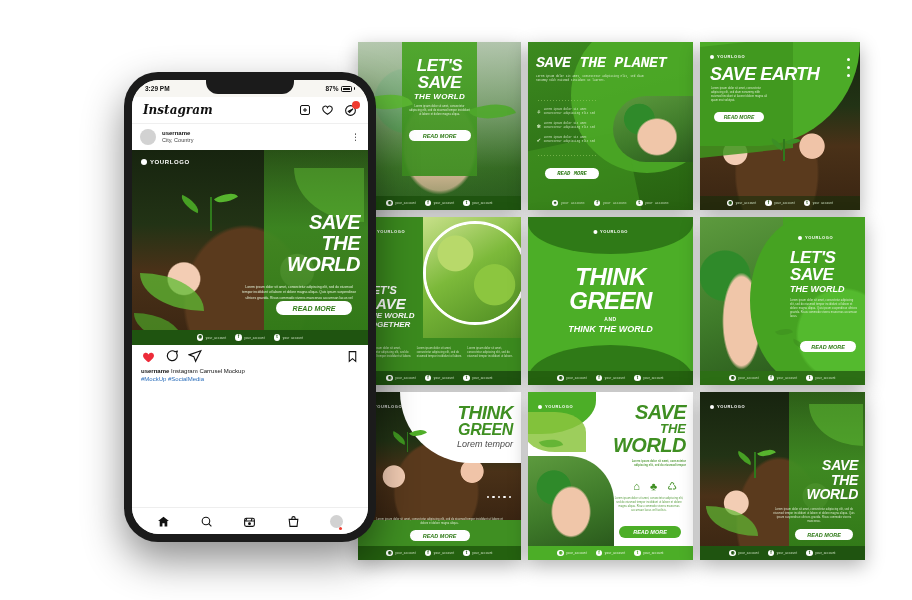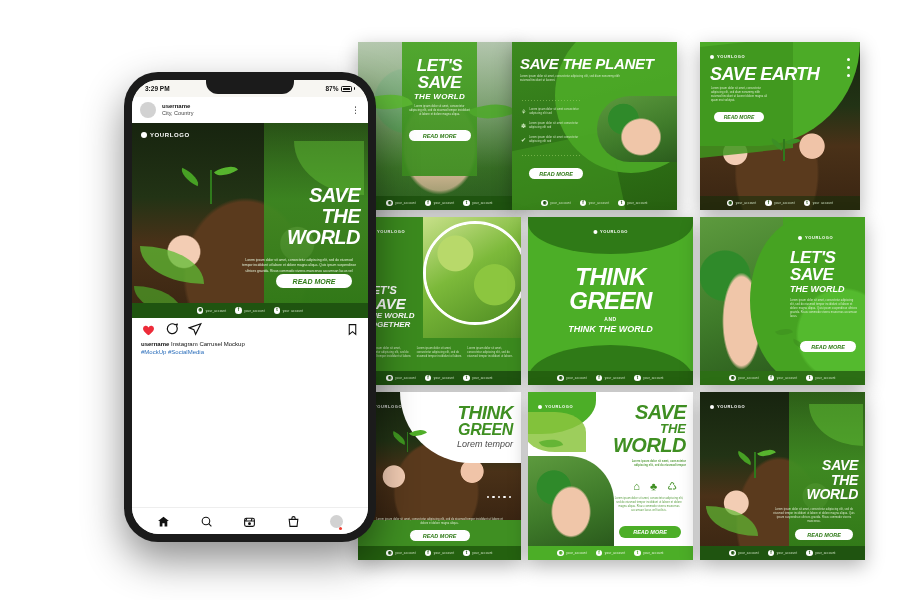--- a/index.html
+++ b/index.html
@@ -115,21 +115,21 @@
           <span class="ic">f</span>
           <span class="hd">your_account</span>
         </div>
       <div class="s">
           <span class="ic">t</span>
           <span class="hd">your_account</span>
         </div>
     </div>
   </div>
 
-  <div class="card" style="left:512px; top:42px; width:165px; height:168px; background:linear-gradient(165deg,#3c8a1f 0%,#2f7317 60%,#276010 100%);">
+  <div class="card" style="left:528px; top:42px; width:165px; height:168px; background:linear-gradient(165deg,#3c8a1f 0%,#2f7317 60%,#276010 100%);font-family:Liberation Mono, monospace;">
     <div style="position:absolute; right:-18%; top:-14%; width:92%; height:92%;
                 border-radius:50%; background:#4fae28; opacity:.85;"></div>
     <div style="position:absolute; left:-12%; bottom:-22%; width:78%; height:62%;
                 background:#49a523; transform:rotate(-12deg); opacity:.45;"></div>
     <div style="position:absolute; left:8px; top:14px; right:8px;">
       <div style="color:#fff; font-size:15px; font-weight:bold; font-style:italic; letter-spacing:-.3px; line-height:1;">SAVE THE PLANET</div>
       <div class="lorem" style="color:#e2f0d8; margin-top:4px; width:74%;">Lorem ipsum dolor sit amet, consectetur adipiscing elit, sed diam nonummy nibh euismod tincidunt ut laoreet.</div>
     </div>
     <div class="dots" style="left:9px; top:57px; width:60px; height:4px;"></div>
     <div class="dots" style="left:9px; top:112px; width:60px; height:4px;"></div>
@@ -446,20 +446,42 @@
       <div class="statusbar">
         <div class="notch"></div>
         <span>3:29 PM</span>
         <span class="batt">
           <span>87%</span>
           <span class="b"></span>
           <span class="tip"></span>
         </span>
       </div>
 
+      <div class="igbar">
+        <span class="iglogo">Instagram</span>
+        <span class="igicons">
+          <svg width="12" height="12" viewBox="0 0 24 24" fill="none" stroke="#111" stroke-width="2">
+            <rect x="3" y="3" width="18" height="18" rx="3"></rect>
+              <line x1="12" y1="8" x2="12" y2="16"></line>
+              <line x1="8" y1="12" x2="16" y2="12"></line>
+          </svg>
+          <svg width="13" height="13" viewBox="0 0 24 24" fill="none" stroke="#111" stroke-width="2">
+            <path d="M20.8 8.6c0 4.6-8.8 10.4-8.8 10.4S3.2 13.2 3.2 8.6A4.6 4.6 0 0 1 12 6.6a4.6 4.6 0 0 1 8.8 2z"></path>
+          </svg>
+          <span style="position:relative; display:inline-flex;">
+            <svg width="13" height="13" viewBox="0 0 24 24" fill="none" stroke="#111" stroke-width="2">
+              <circle cx="12" cy="12" r="9"></circle>
+                <path d="M7 12.5l3.2 3 6.3-6.5-7.6 4.1"></path>
+            </svg>
+            <span style="position:absolute; right:-3px; top:-3px; width:8px; height:8px;
+                         border-radius:50%; background:#ef3b2f; color:#ef3b2f; font-size:4px;
+                         display:flex; align-items:center; justify-content:center;">1</span>
+          </span>
+        </span>
+      </div>
 
       <div class="posthead">
         <span class="avatar"></span>
         <span>
           <span class="ph-name" style="display:block;">username</span>
           <span class="ph-loc" style="display:block;">City, Country</span>
         </span>
         <span class="dots3">⋮</span>
       </div>
 

